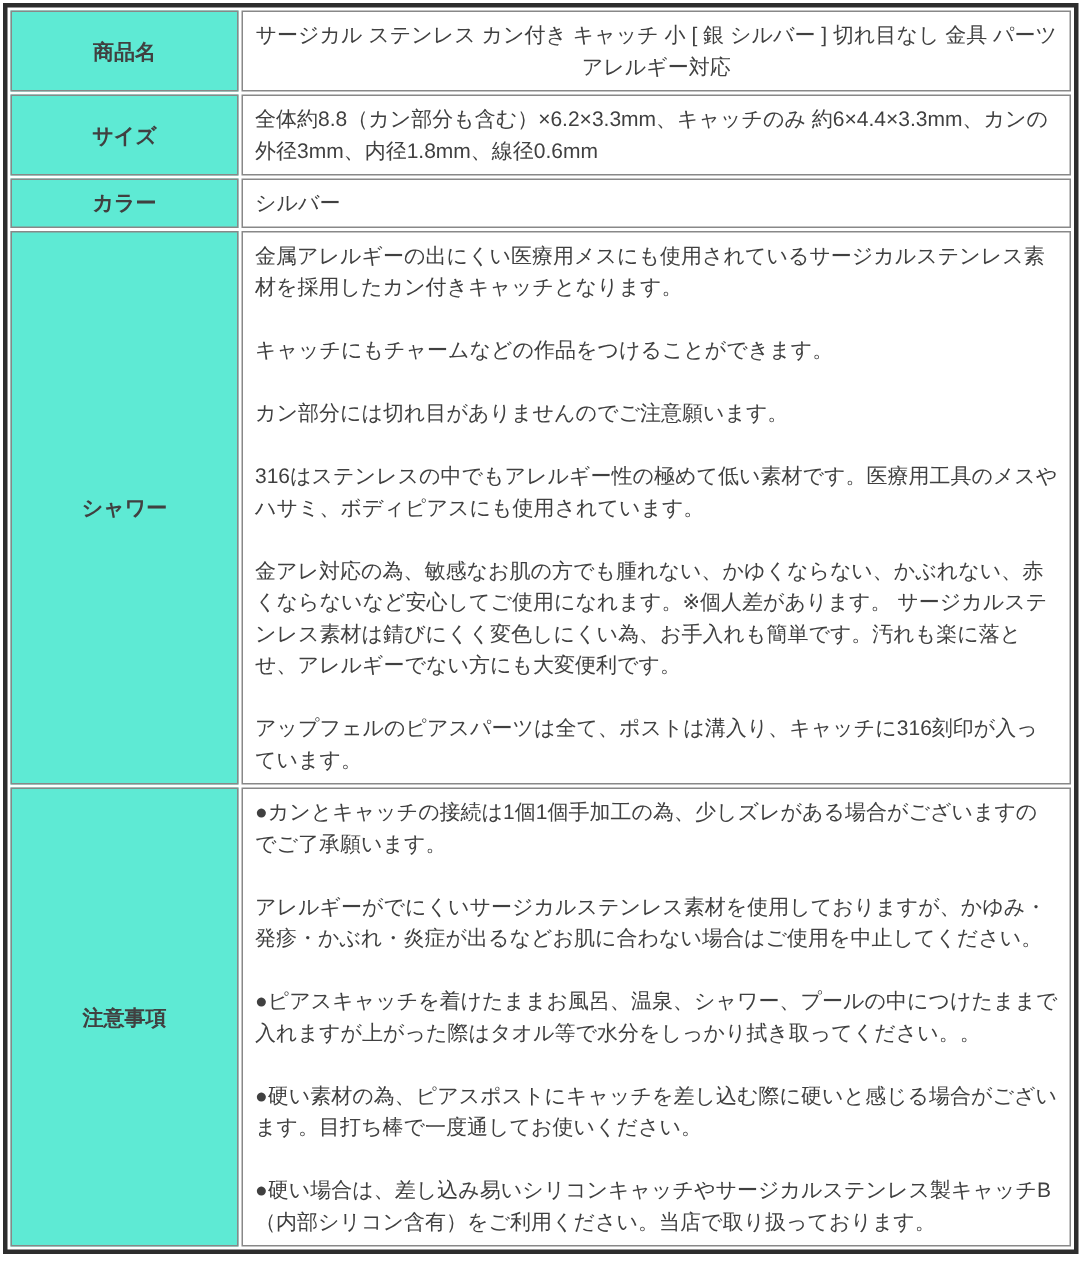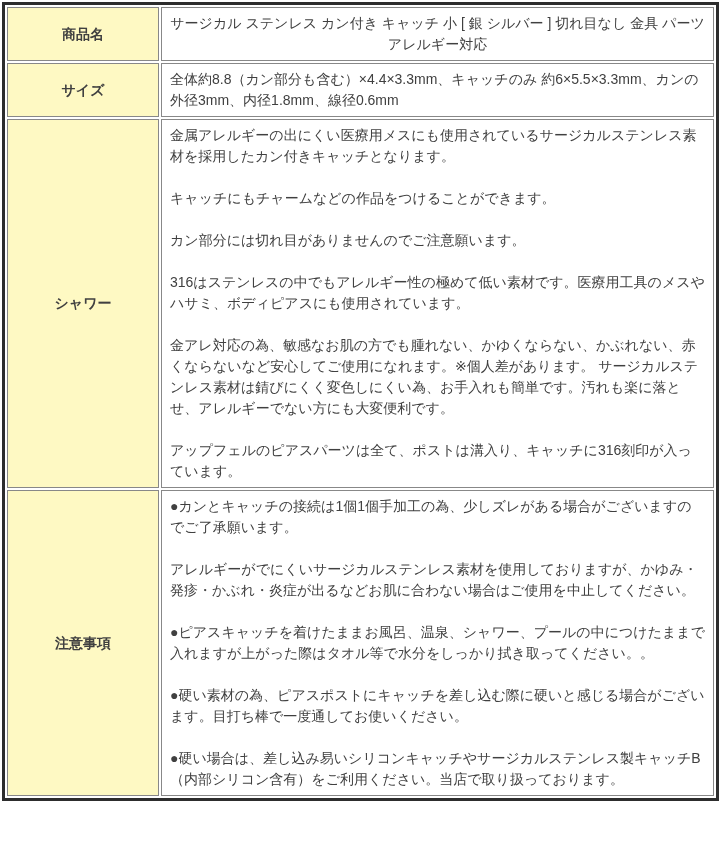--- a/index.html
+++ b/index.html
@@ -21,21 +21,21 @@
     margin: 2px;
     width: 717px;
     table-layout: fixed;
     background: #ffffff;
     color: #404040;
     font-size: 14px;
     line-height: 1.5;
   }
   table.spec-table th {
     width: 138px;
-    background: #fef9c3;
+    background: #5eead4;
     border: 1px solid #888888;
     font-weight: bold;
     text-align: center;
     vertical-align: middle;
     padding: 4px 6px;
   }
   table.spec-table td {
     border: 1px solid #888888;
     padding: 5px 8px;
     vertical-align: middle;
@@ -53,21 +53,25 @@
 
 <div class="page">
   <table class="spec-table">
     <tbody>
       <tr>
         <th>商品名</th>
         <td class="bold">サージカル ステンレス カン付き キャッチ 小 [ 銀 シルバー ] 切れ目なし 金具 パーツ アレルギー対応</td>
       </tr>
       <tr>
         <th>サイズ</th>
-        <td>全体約8.8（カン部分も含む）×4.4×3.3mm、キャッチのみ 約6×5.5×3.3mm、カンの外径3mm、内径1.8mm、線径0.6mm</td>
+        <td>全体約8.8（カン部分も含む）×6.2×3.3mm、キャッチのみ 約6×4.4×3.3mm、カンの外径3mm、内径1.8mm、線径0.6mm</td>
+      </tr>
+      <tr>
+        <th>カラー</th>
+        <td>シルバー</td>
       </tr>
       <tr>
         <th>シャワー</th>
         <td>金属アレルギーの出にくい医療用メスにも使用されているサージカルステンレス素材を採用したカン付きキャッチとなります。
 
 キャッチにもチャームなどの作品をつけることができます。
 
 カン部分には切れ目がありませんのでご注意願います。
 
 316はステンレスの中でもアレルギー性の極めて低い素材です。医療用工具のメスやハサミ、ボディピアスにも使用されています。

